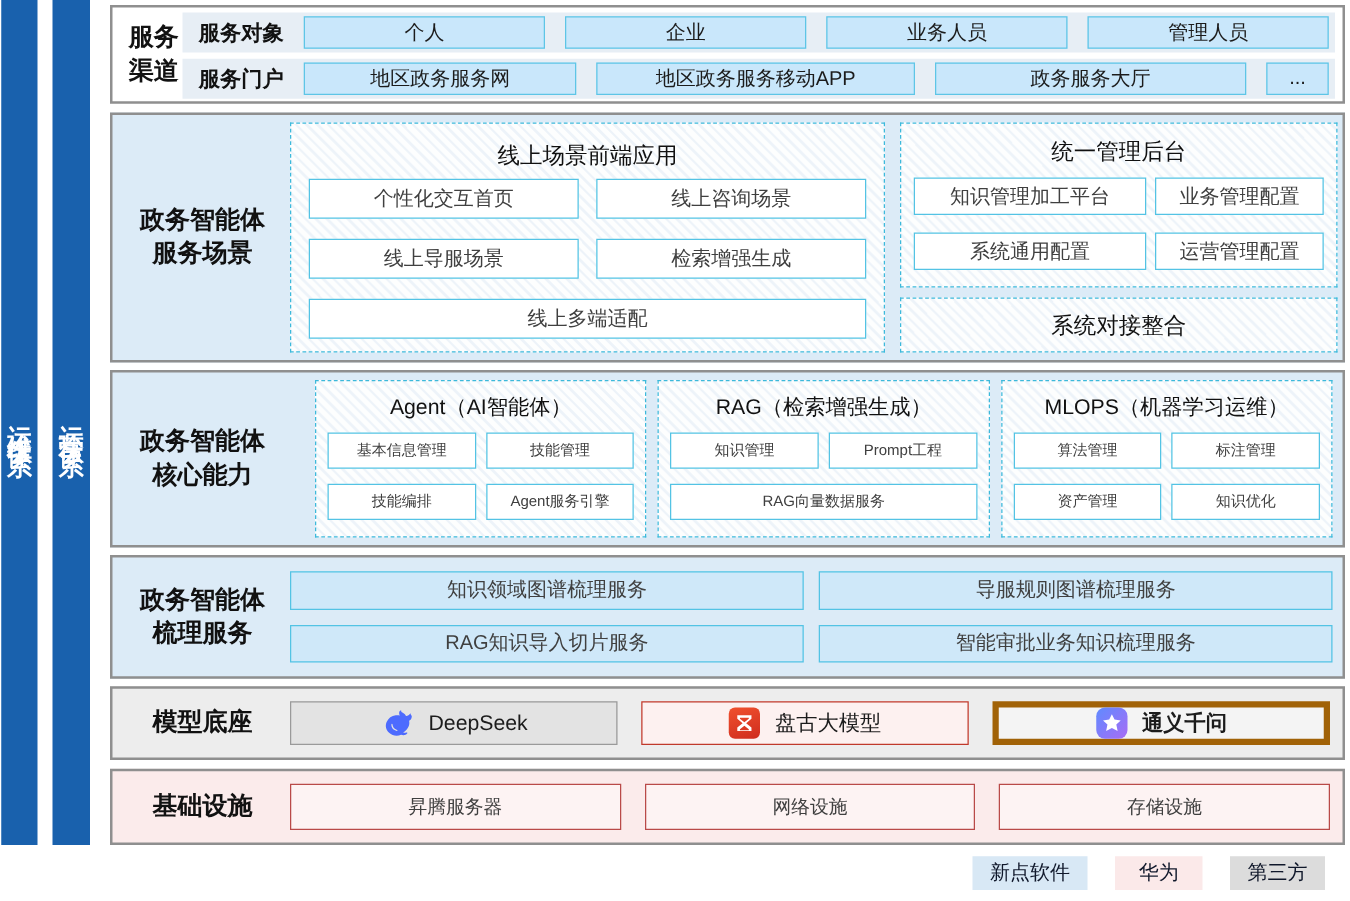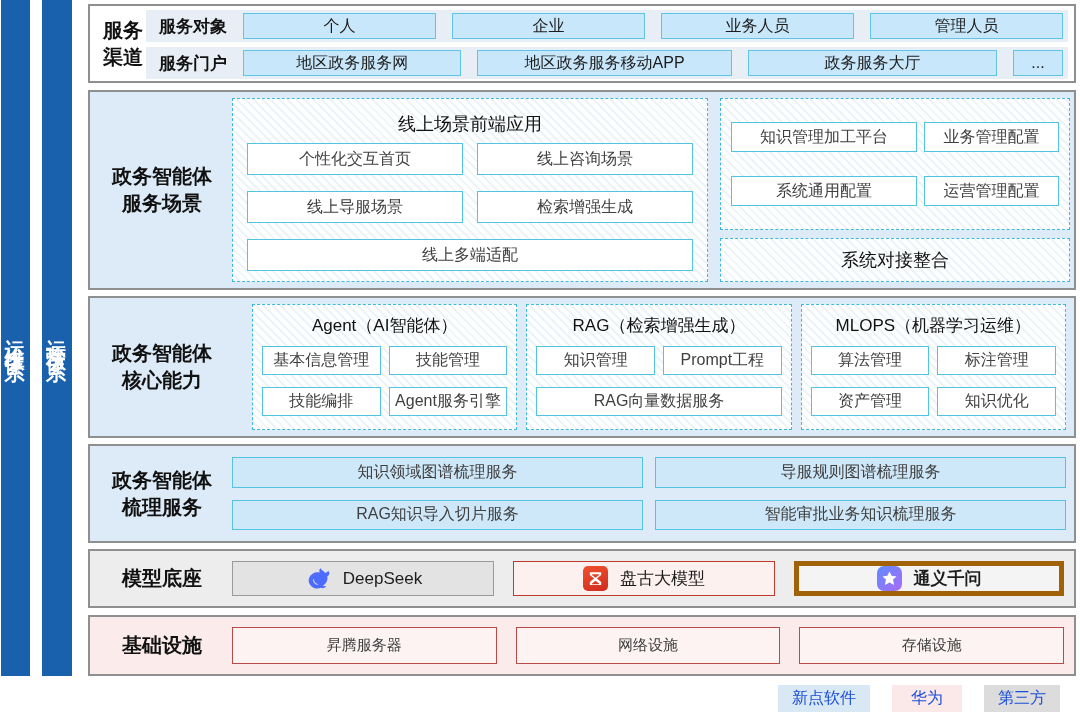--- a/index.html
+++ b/index.html
@@ -48,21 +48,21 @@
   .grpB .grid { flex:1; display:grid; grid-template-columns:1.38fr 1fr; gap:9px 7px; align-content:space-evenly; }
   .grpB .cell { height:30px; font-size:16px; }
   .grpC { position:absolute; left:630px; top:146px; width:350px; height:44px; display:flex; align-items:center; justify-content:center; }
 
   
   .sec3 { top:296px; height:142px; }
   .s3-groups { position:absolute; left:142px; right:8px; top:6px; bottom:6px; display:flex; gap:9px;padding-left:20px; }
   .s3-grp { flex:1; padding:6px 9px 8px; display:flex; flex-direction:column; }
   .s3-grp .grp-title { height:30px; line-height:30px; font-size:17px; white-space:nowrap; }
   .s3-grp .grid { flex:1; display:grid; grid-template-columns:1fr 1fr; gap:8px; align-content:space-evenly; }
-  .s3-grp .cell { height:29px; font-size:16px; }
+  .s3-grp .cell { height:29px; font-size:12px; }
   .s3-grp .span2 { grid-column:1 / span 2; }
 
   
   .sec4 { top:444px; height:99px; }
   .s4-grid { position:absolute; left:142px; right:8px; top:11px; bottom:11px; display:grid; grid-template-columns:1fr 1fr; gap:12px; }
   .s4-grid .cell { background:#cfe8f9; font-size:16px; }
 
   
   .sec5 { top:549px; height:59px; background:#ededed; }
   .s5-items { position:absolute; left:142px; right:10px; top:10px; bottom:10px; display:flex; gap:19px; }
@@ -74,21 +74,21 @@
   .pangu-badge { width:25px; height:25px; border-radius:5px; background:linear-gradient(160deg,#f0512e,#cf2c1e); display:flex; align-items:center; justify-content:center; }
   .tongyi-badge { width:25px; height:25px; border-radius:7px; background:linear-gradient(135deg,#5f8bff,#a86cf5); display:flex; align-items:center; justify-content:center; }
 
   
   .sec6 { top:615px; height:61px; background:#fbebeb; }
   .s6-items { position:absolute; left:142px; right:10px; top:10px; bottom:10px; display:flex; gap:19px; }
   .infra-box { flex:1; background:#fdf3f3; border:1.5px solid #b94a48; display:flex; align-items:center; justify-content:center; font-size:15px; color:#404040; }
 
   
   .legend { position:absolute; top:685px; left:88px; width:972px; height:27px; display:flex; justify-content:flex-end; gap:22px; }
-  .legend-box { min-width:70px; padding:0 14px; display:flex; align-items:center; justify-content:center; font-size:16px; color:#1d4ed8; }
+  .legend-box { min-width:70px; padding:0 14px; display:flex; align-items:center; justify-content:center; font-size:16px; color:#0f172a; }
   .lg-xindian { background:#d8e8f5; }
   .lg-huawei { background:#fbe9e9; }
   .lg-third { background:#dcdcdc; }
 </style>
 </head>
 <body>
 
 <div class="page">
 
   <div class="rail rail-1">
@@ -132,20 +132,21 @@
       <div class="grp-title">线上场景前端应用</div>
       <div class="grid">
         <div class="cell">个性化交互首页</div>
         <div class="cell">线上咨询场景</div>
         <div class="cell">线上导服场景</div>
         <div class="cell">检索增强生成</div>
         <div class="cell span2">线上多端适配</div>
       </div>
     </div>
     <div class="grpB hatch">
+      <div class="grp-title">统一管理后台</div>
       <div class="grid">
         <div class="cell">知识管理加工平台</div>
         <div class="cell">业务管理配置</div>
         <div class="cell">系统通用配置</div>
         <div class="cell">运营管理配置</div>
       </div>
     </div>
     <div class="grpC hatch">
       <div class="grp-title">系统对接整合</div>
     </div>

